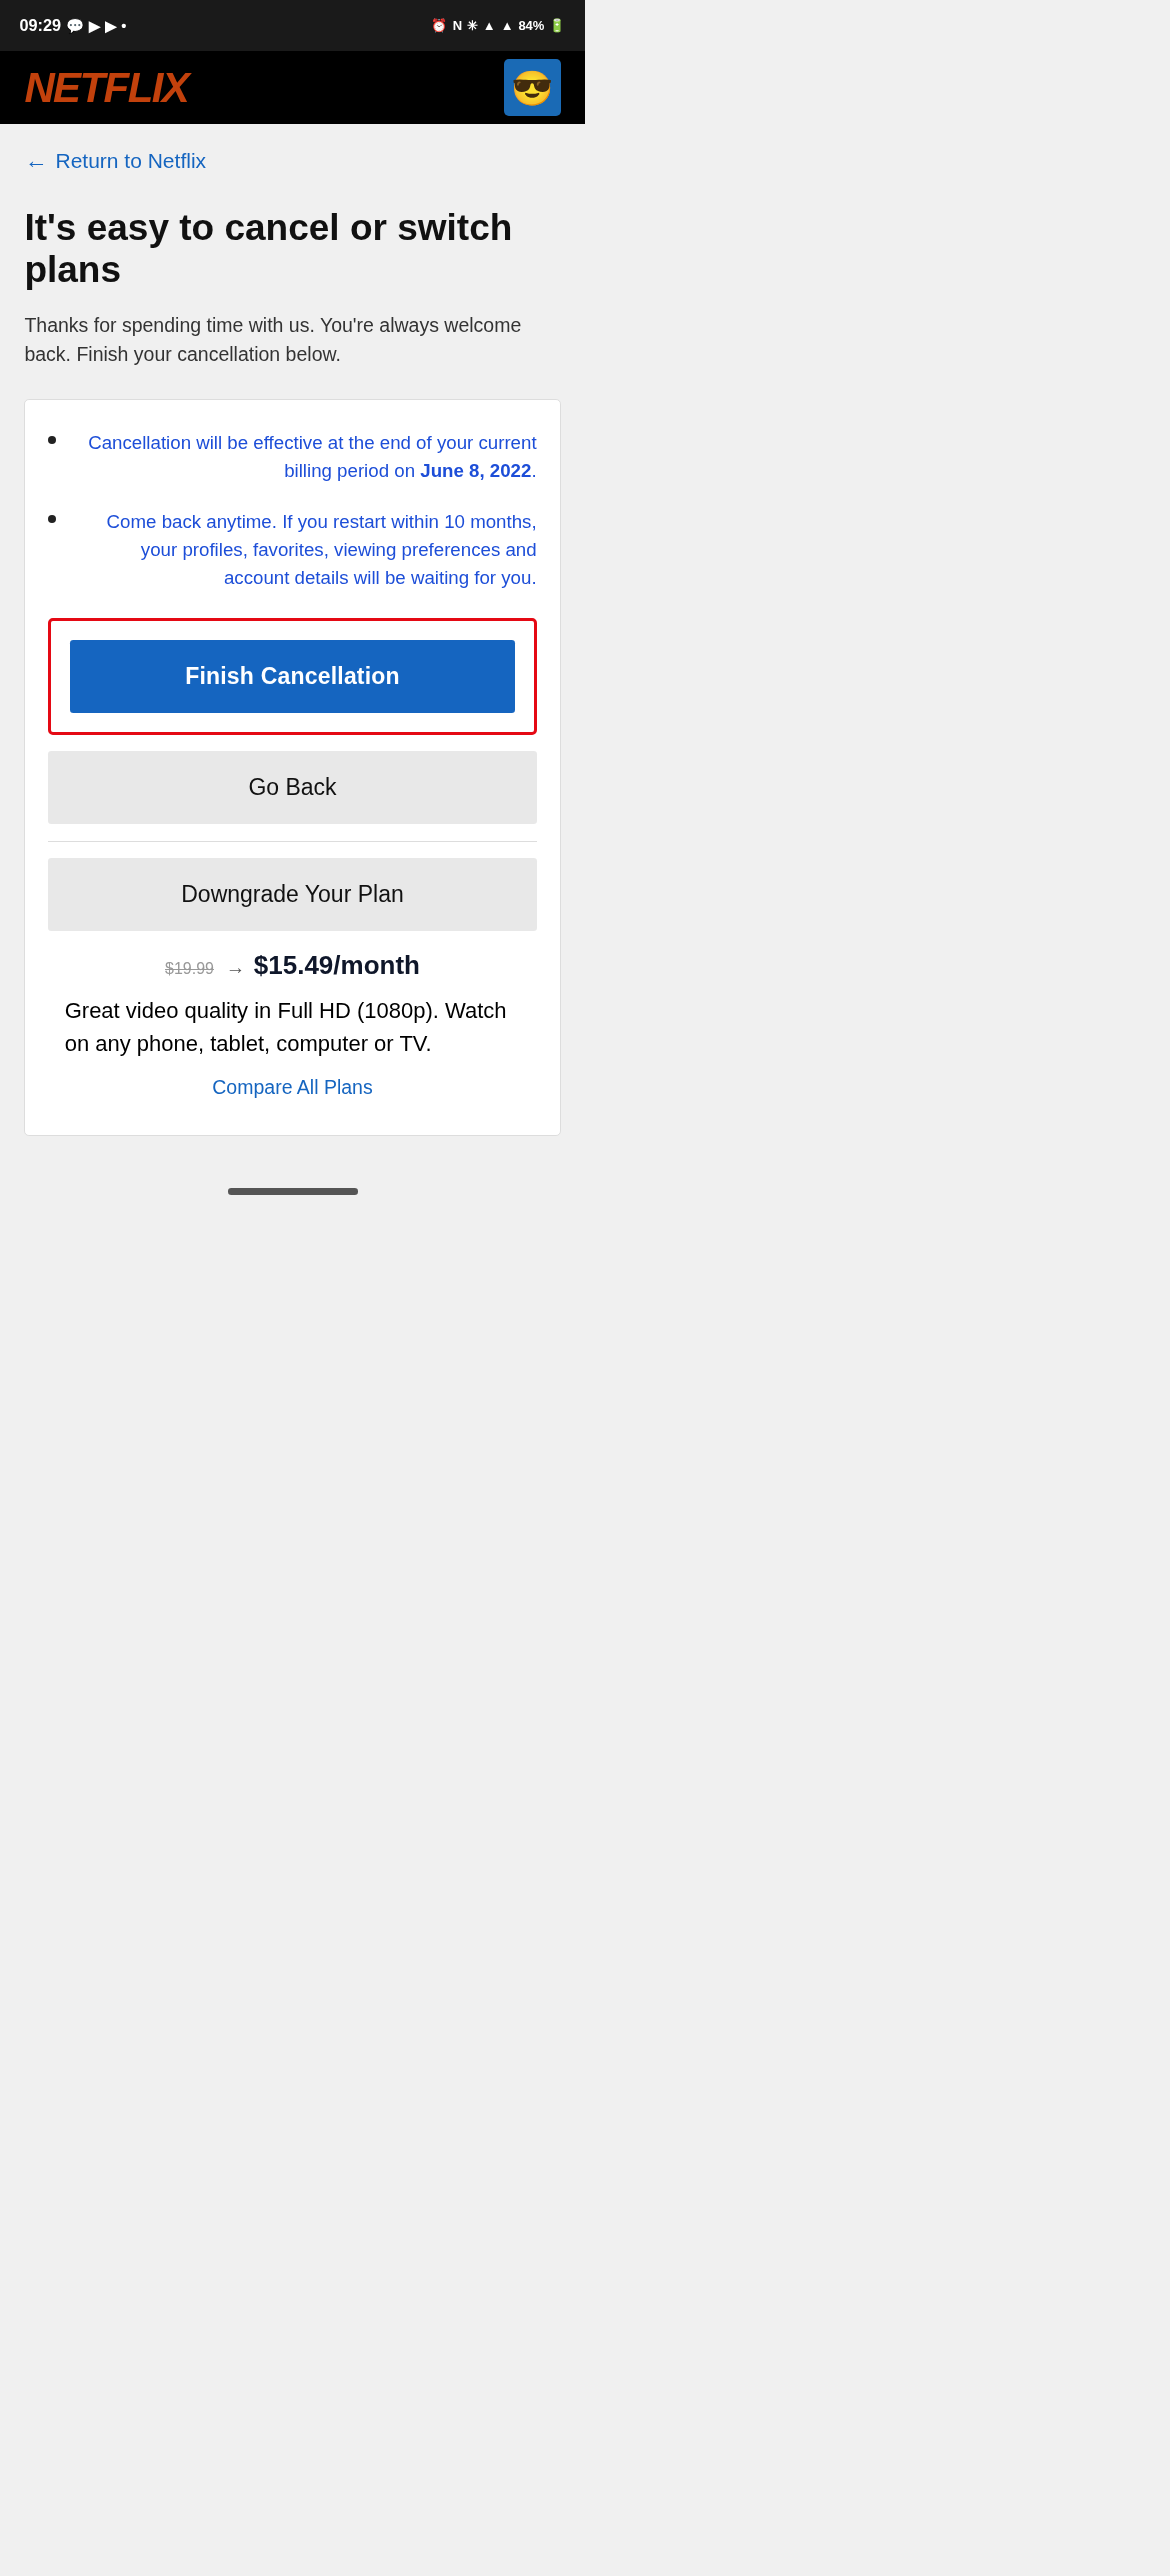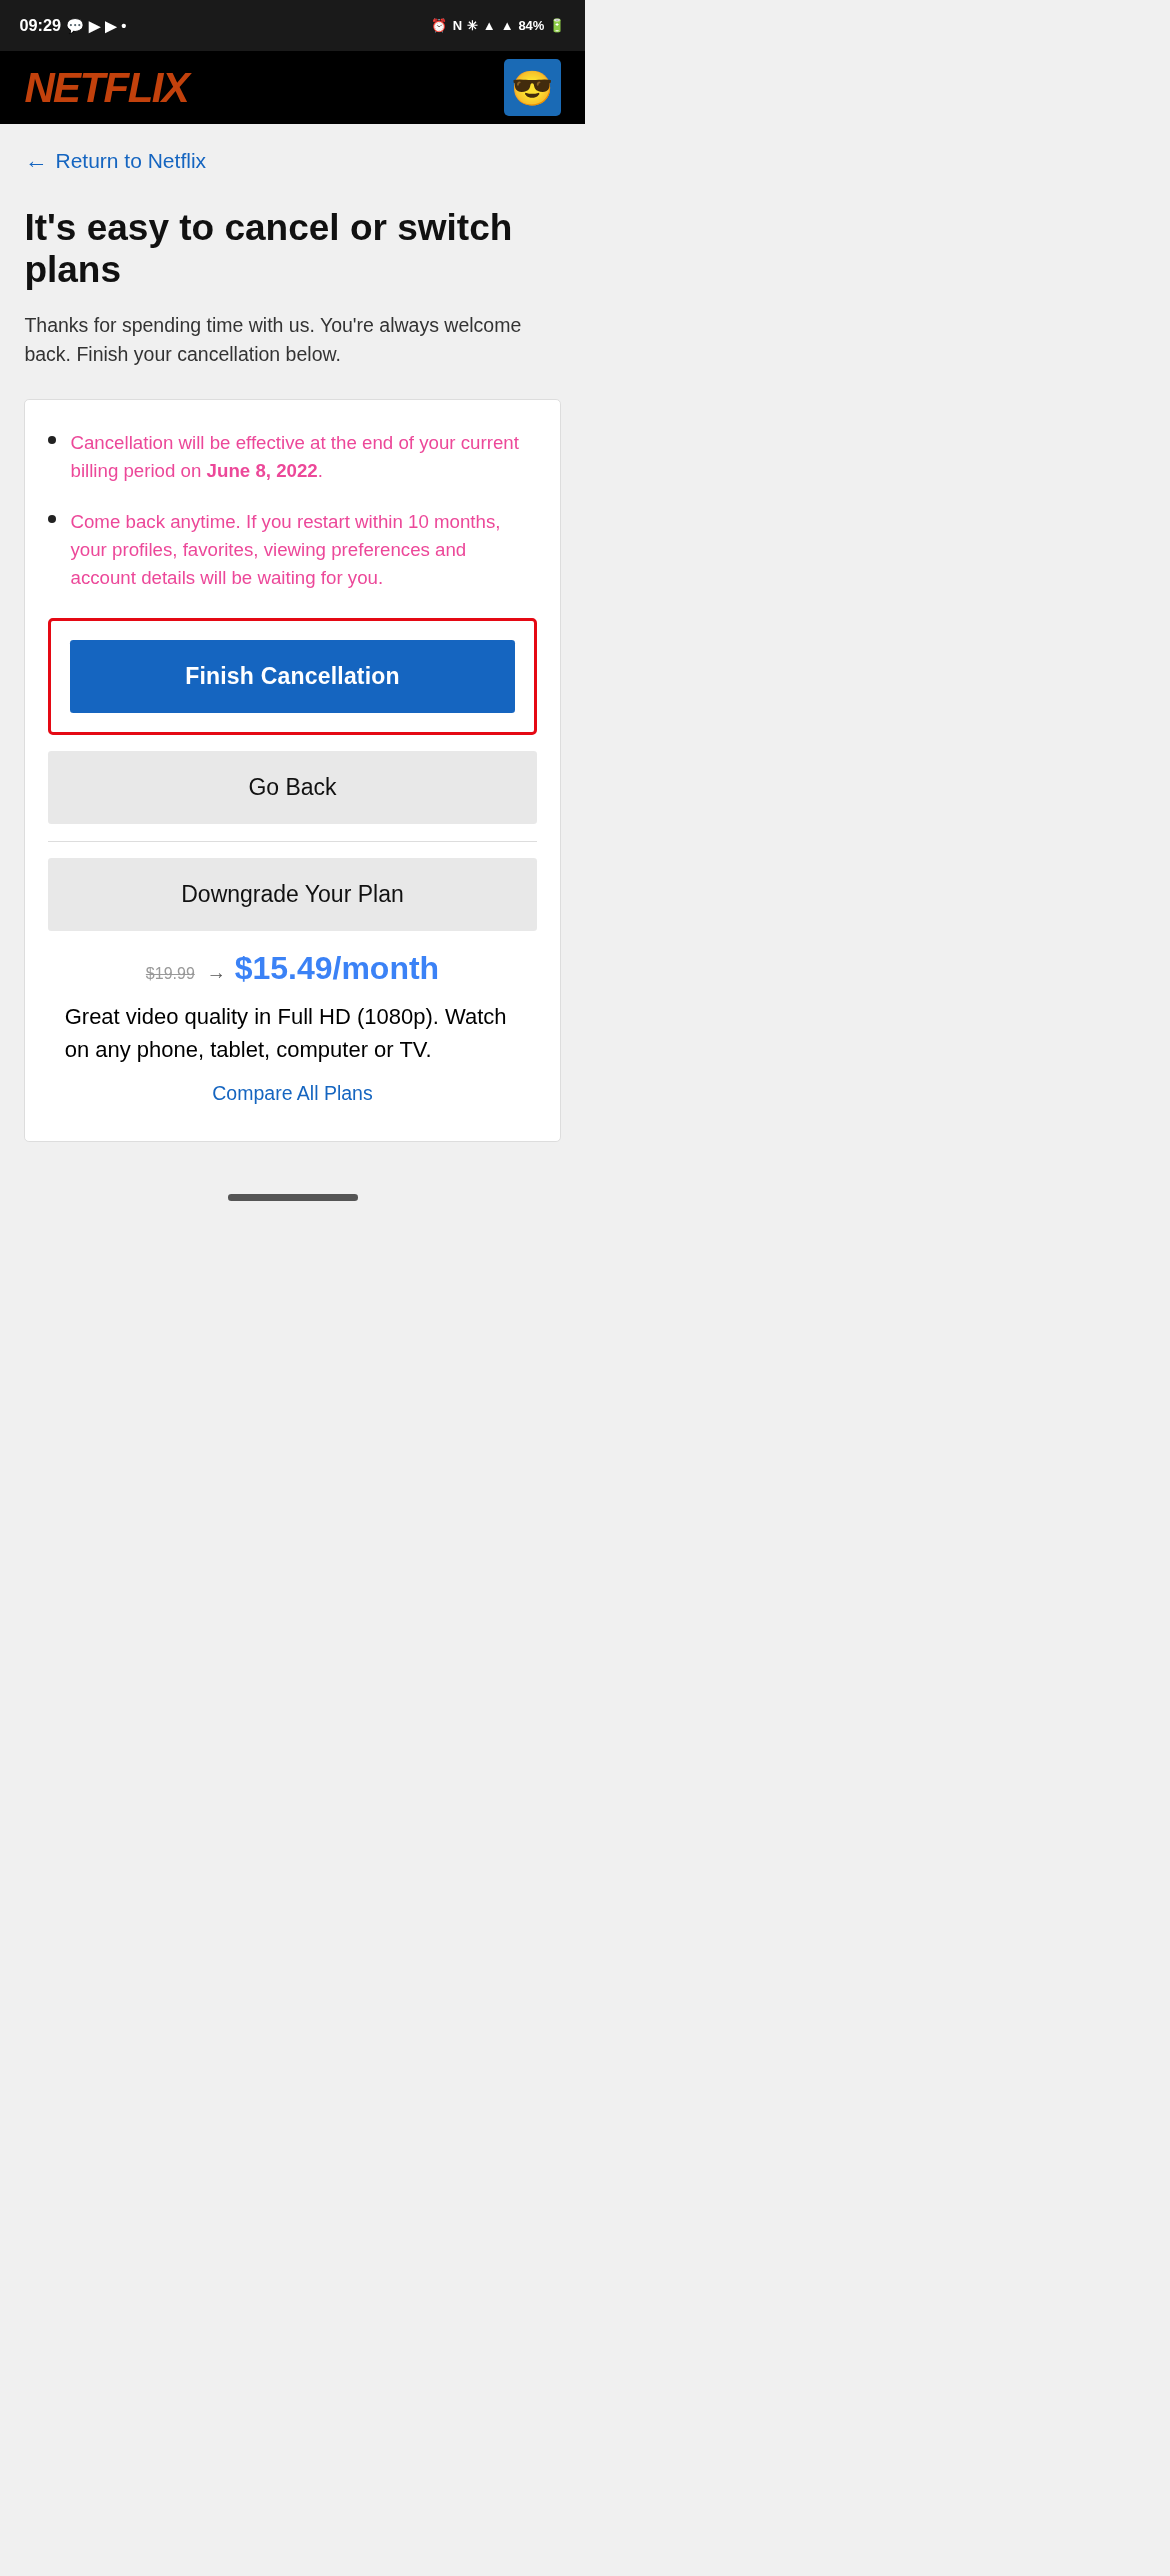--- a/index.html
+++ b/index.html
@@ -104,25 +104,26 @@
     }
 
     
     .info-list {
       list-style: none;
       margin-bottom: 26px;
     }
     .info-list li {
       display: flex;
       align-items: flex-start;
-      gap: 14px;
+      gap: 24px;
       font-size: 18.7px;
-      color: #ec4899;
+      color: #1d4ed8;
       line-height: 1.5;
       margin-bottom: 23px;
+      text-align: right;
     }
     .info-list li:last-child { margin-bottom: 0; }
     .bullet {
       width: 8.1px;
       height: 8.1px;
       background: #222;
       border-radius: 50%;
       margin-top: 7.3px;
       flex-shrink: 0;
     }
@@ -198,22 +199,22 @@
       font-size: 16px;
       text-decoration: line-through;
       margin-right: 3.3px;
     }
     .arrow-right {
       color: #555;
       font-size: 19.5px;
       margin: 0 4.9px;
     }
     .new-price {
-      color: #3b82f6;
-      font-size: 32px;
+      color: #0f172a;
+      font-size: 26px;
       font-weight: 700;
     }
 
     .pricing-desc {
       text-align: left;
       color: #000000;
       font-size: 22px;
       line-height: 1.5;
       margin-bottom: 16.3px;
       padding: 0 16.3px;

